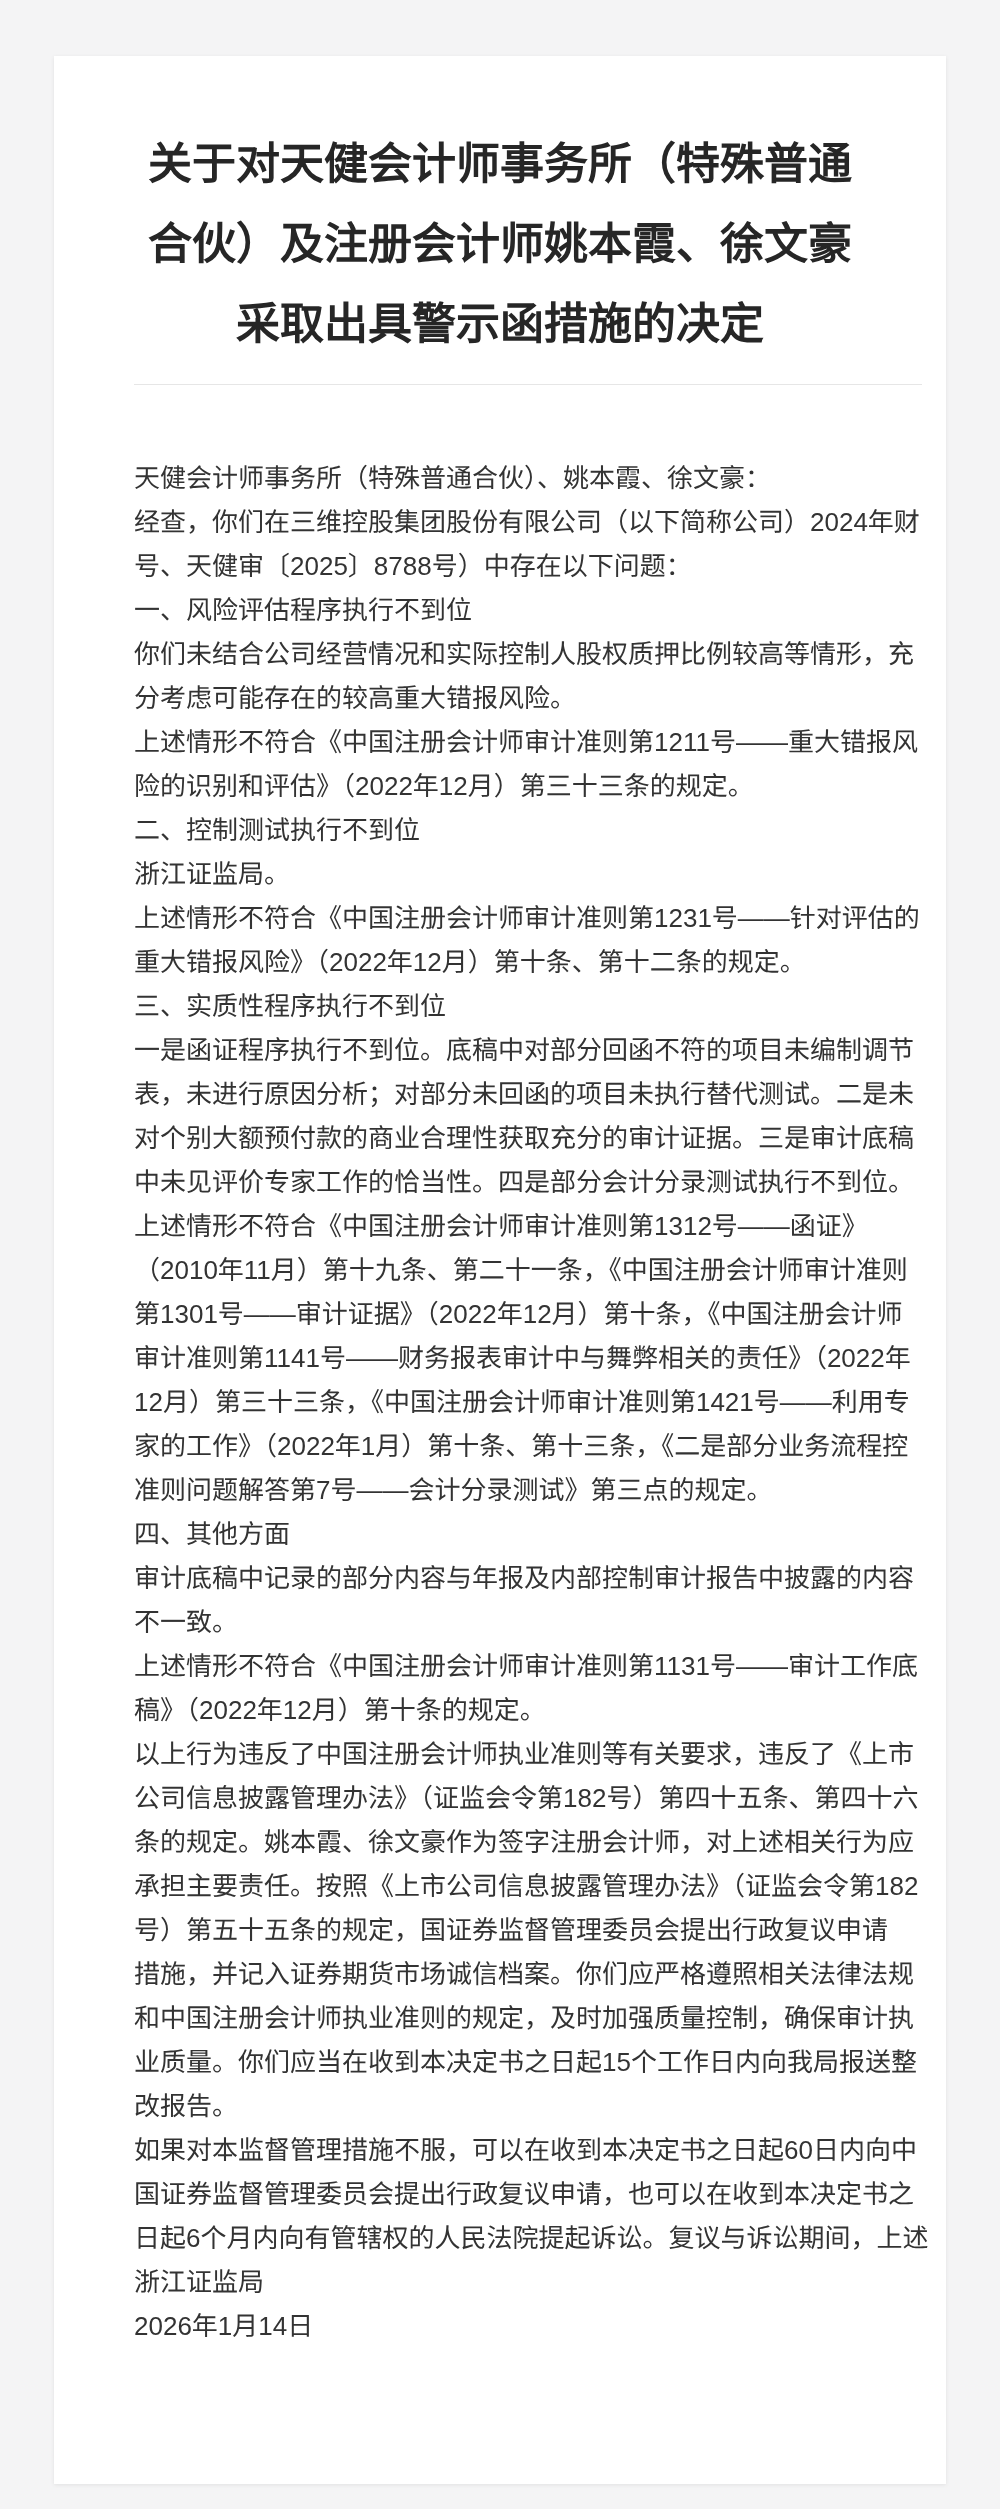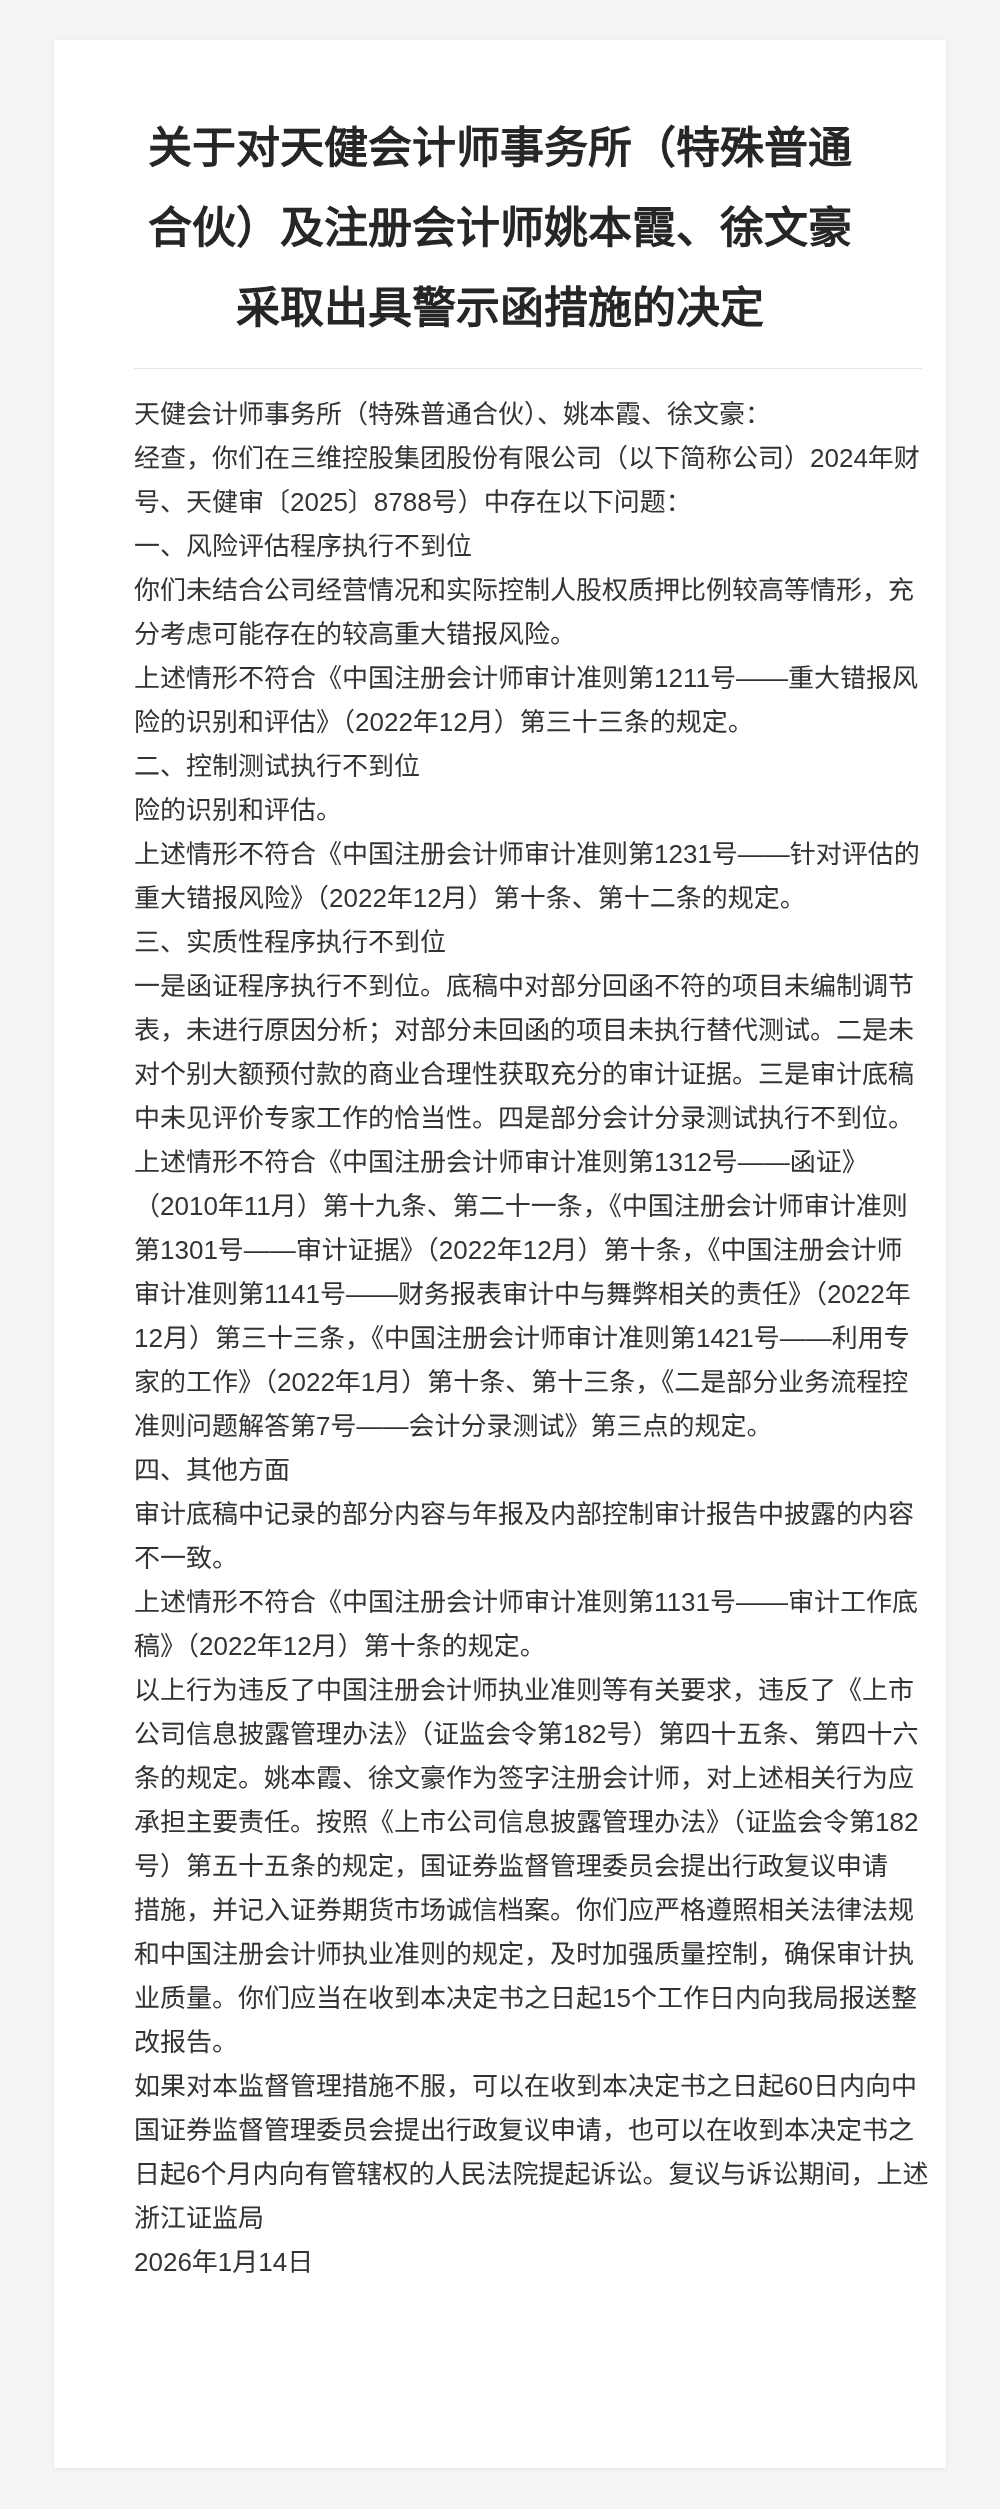--- a/index.html
+++ b/index.html
@@ -9,21 +9,21 @@
   body {
     width: 1000px;
     height: 2509px;
     background: #f4f4f5;
     font-family: "Liberation Sans", "DejaVu Sans", sans-serif;
   }
   .page {
     width: 1000px;
     height: 2509px;
     box-sizing: border-box;
-    padding-top: 40px;
+    padding-top: 56px;
     background: #f4f4f5;
   }
   .card {
     width: 892px;
     height: 2428px;
     margin: 0 auto;
     box-sizing: border-box;
     background: #ffffff;
     box-shadow: 0 1px 4px rgba(0,0,0,0.08);
     padding: 68px 24px 24px 80px;
@@ -43,21 +43,21 @@
     line-height: 80px;
     white-space: nowrap;
   }
   .divider {
     border: none;
     border-top: 1px solid #e6e6e6;
     margin: 20px 0 0 0;
     height: 0;
   }
   .doc-body {
-    margin-top: 23px;
+    margin-top: 71px;
     color: #333333;
     font-size: 26px;
   }
   .doc-body .line,
   .signature .line {
     height: 44px;
     line-height: 44px;
     white-space: nowrap;
     color: #333333;
     font-size: 26px;
@@ -80,21 +80,21 @@
     <div class="doc-body">
         <div class="line">天健会计师事务所（特殊普通合伙）、姚本霞、徐文豪：</div>
         <div class="line">经查，你们在三维控股集团股份有限公司（以下简称公司）2024年财</div>
         <div class="line">号、天健审〔2025〕8788号）中存在以下问题：</div>
         <div class="line">一、风险评估程序执行不到位</div>
         <div class="line">你们未结合公司经营情况和实际控制人股权质押比例较高等情形，充</div>
         <div class="line">分考虑可能存在的较高重大错报风险。</div>
         <div class="line">上述情形不符合《中国注册会计师审计准则第1211号——重大错报风</div>
         <div class="line">险的识别和评估》（2022年12月）第三十三条的规定。</div>
         <div class="line">二、控制测试执行不到位</div>
-        <div class="line">险的识别和评估。</div>
+        <div class="line">浙江证监局。</div>
         <div class="line">上述情形不符合《中国注册会计师审计准则第1231号——针对评估的</div>
         <div class="line">重大错报风险》（2022年12月）第十条、第十二条的规定。</div>
         <div class="line">三、实质性程序执行不到位</div>
         <div class="line">一是函证程序执行不到位。底稿中对部分回函不符的项目未编制调节</div>
         <div class="line">表，未进行原因分析；对部分未回函的项目未执行替代测试。二是未</div>
         <div class="line">对个别大额预付款的商业合理性获取充分的审计证据。三是审计底稿</div>
         <div class="line">中未见评价专家工作的恰当性。四是部分会计分录测试执行不到位。</div>
         <div class="line">上述情形不符合《中国注册会计师审计准则第1312号——函证》</div>
         <div class="line">（2010年11月）第十九条、第二十一条，《中国注册会计师审计准则</div>
         <div class="line">第1301号——审计证据》（2022年12月）第十条，《中国注册会计师</div>

